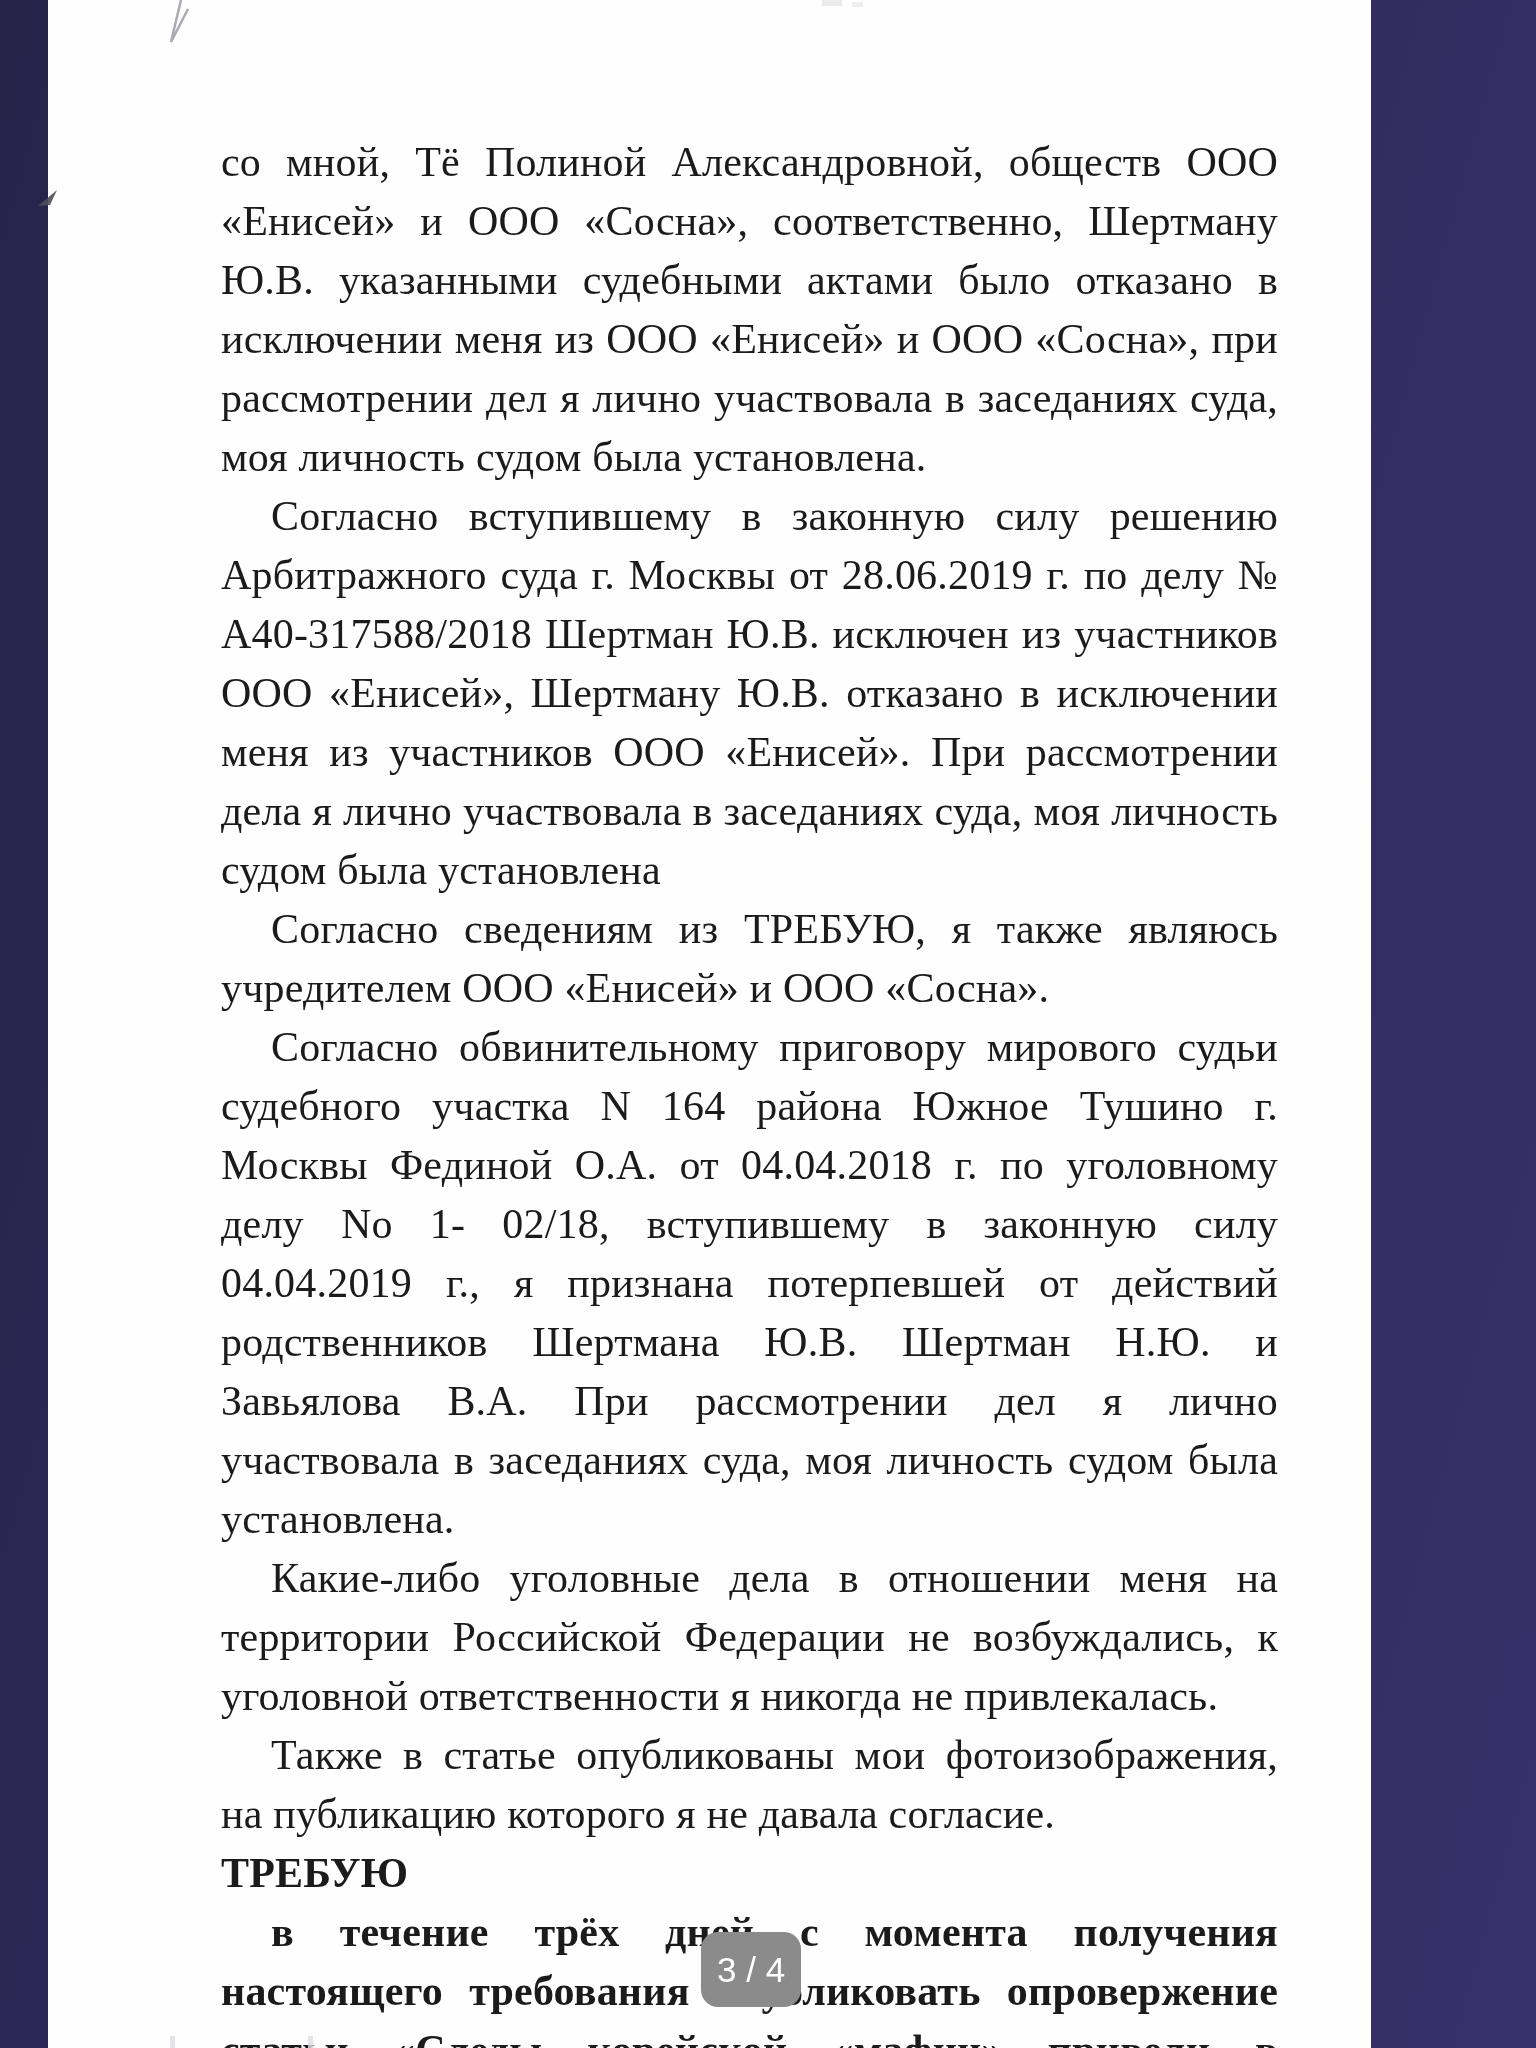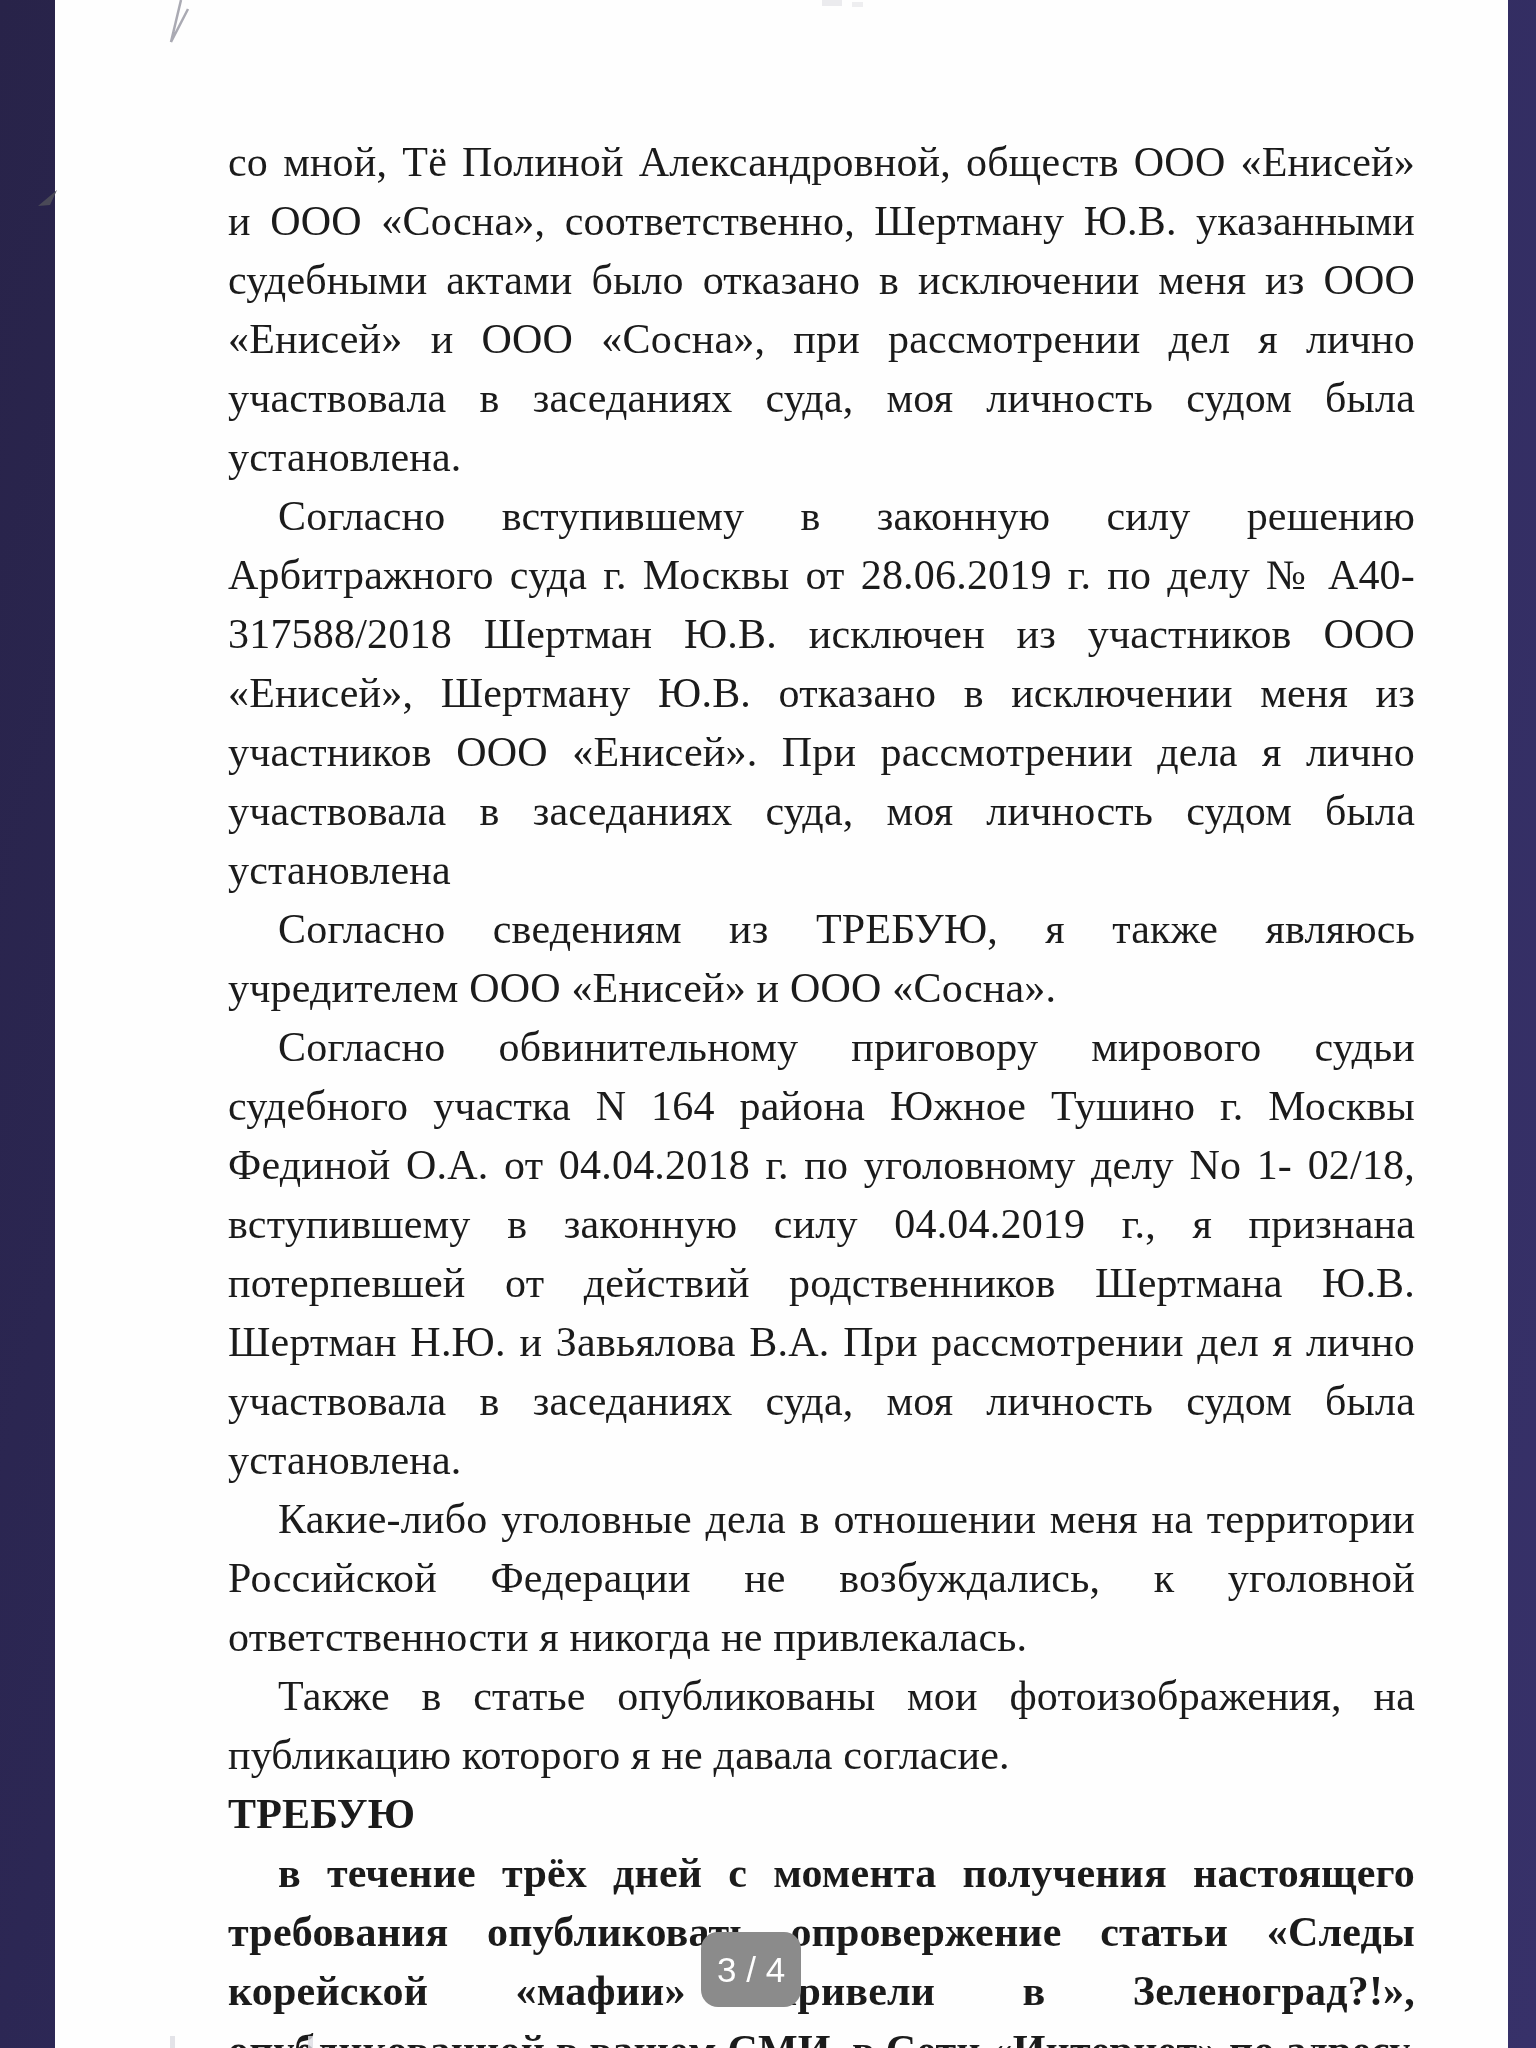--- a/index.html
+++ b/index.html
@@ -16,23 +16,23 @@
       var(--bg-mid, #2f2a5c) 45%,
       var(--bg-right, #373169) 100%);
     font-family: "Liberation Serif", "DejaVu Serif", serif;
   }
   .stage {
     position: absolute;
     inset: 0;
   }
   .page {
     position: absolute;
-    left: 55px;
+    left: 48px;
     top: 0;
-    width: 1453px;
+    width: 1323px;
     height: 2048px;
     background: var(--paper, #fefefe);
   }
   .marks-layer {
     position: absolute;
     left: 0; top: 0;
     width: 1536px;
     height: 2048px;
     pointer-events: none;
   }

